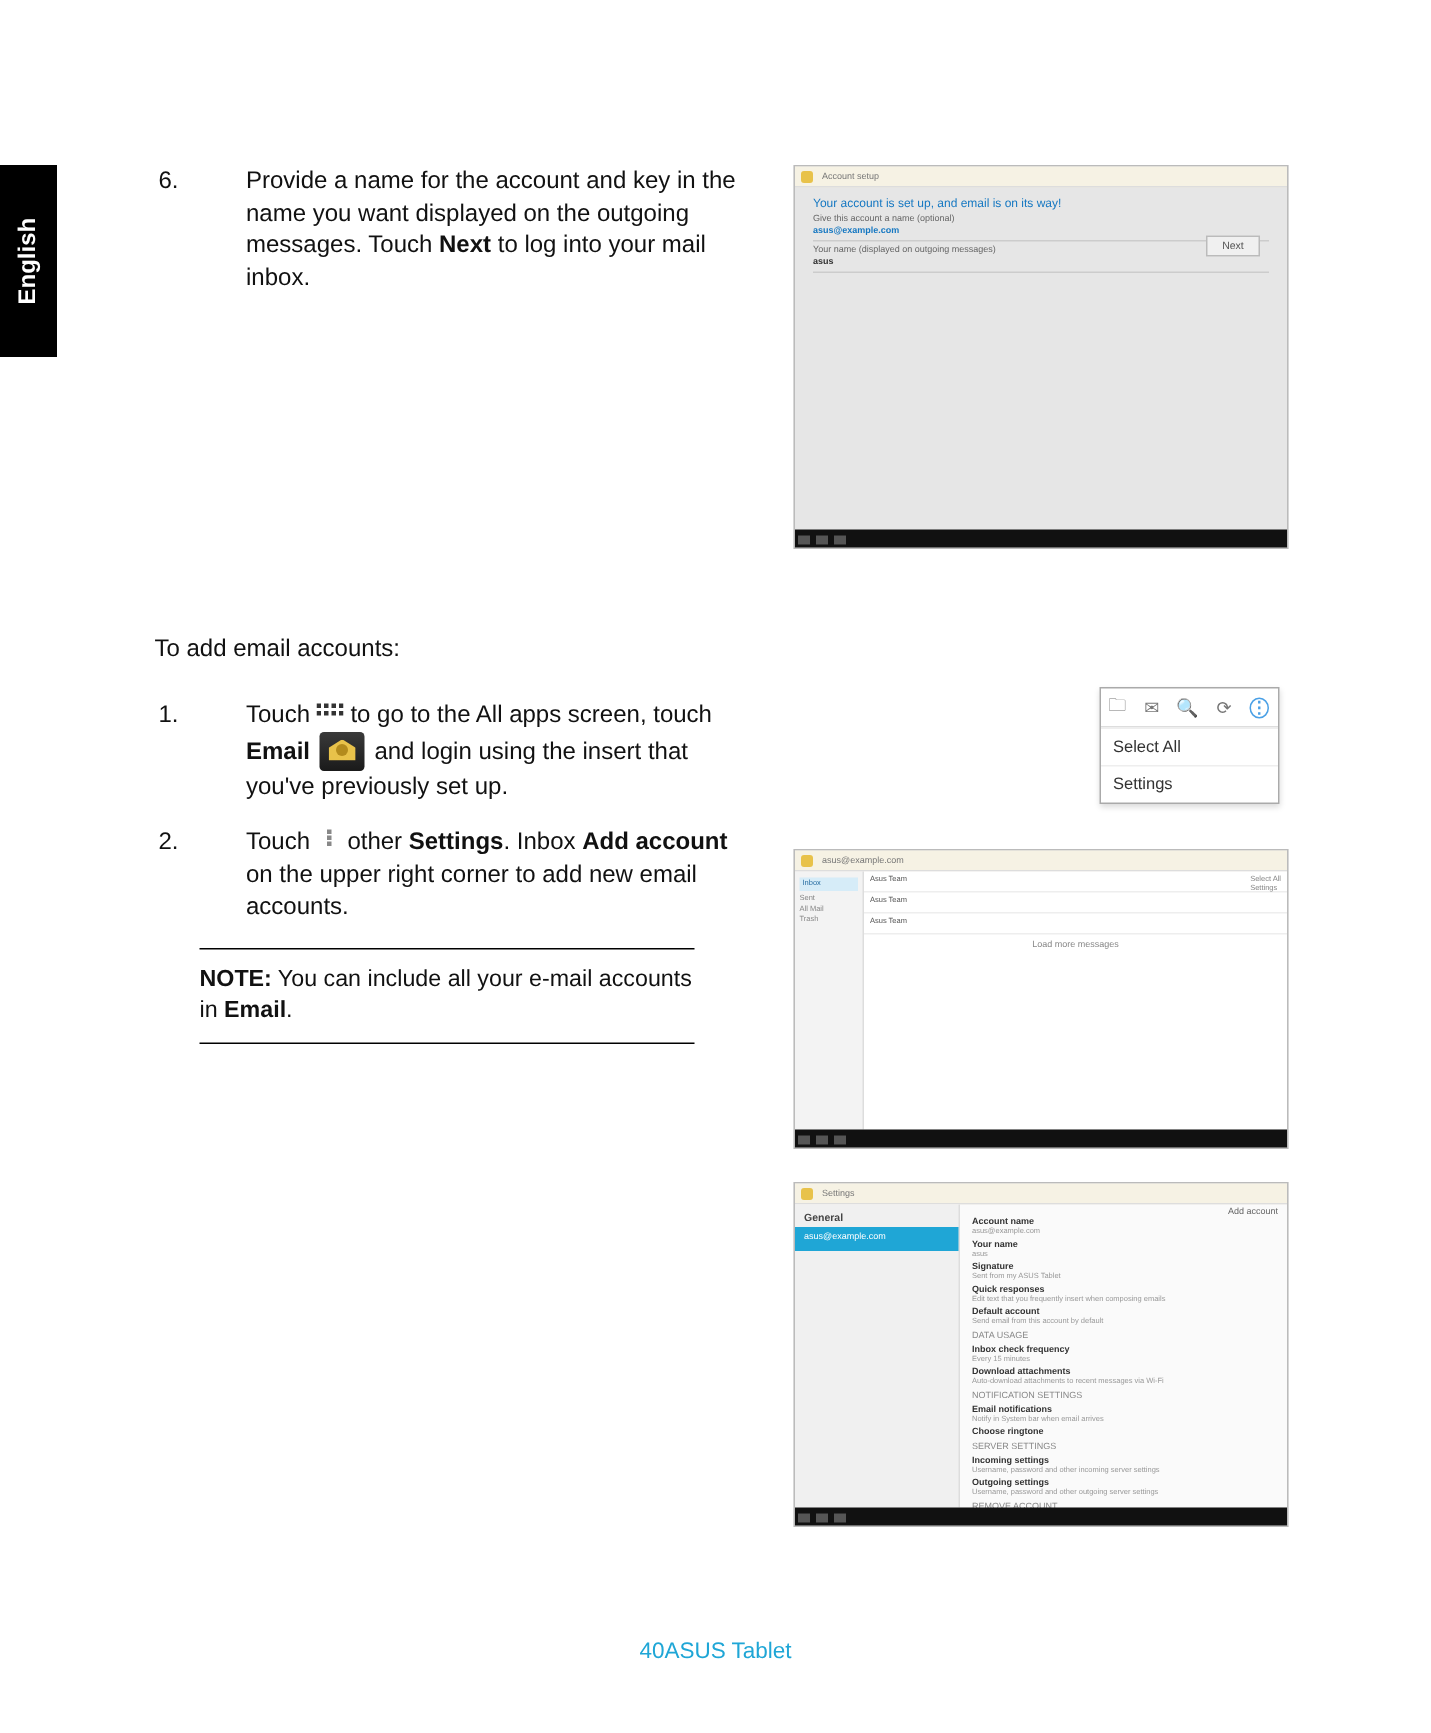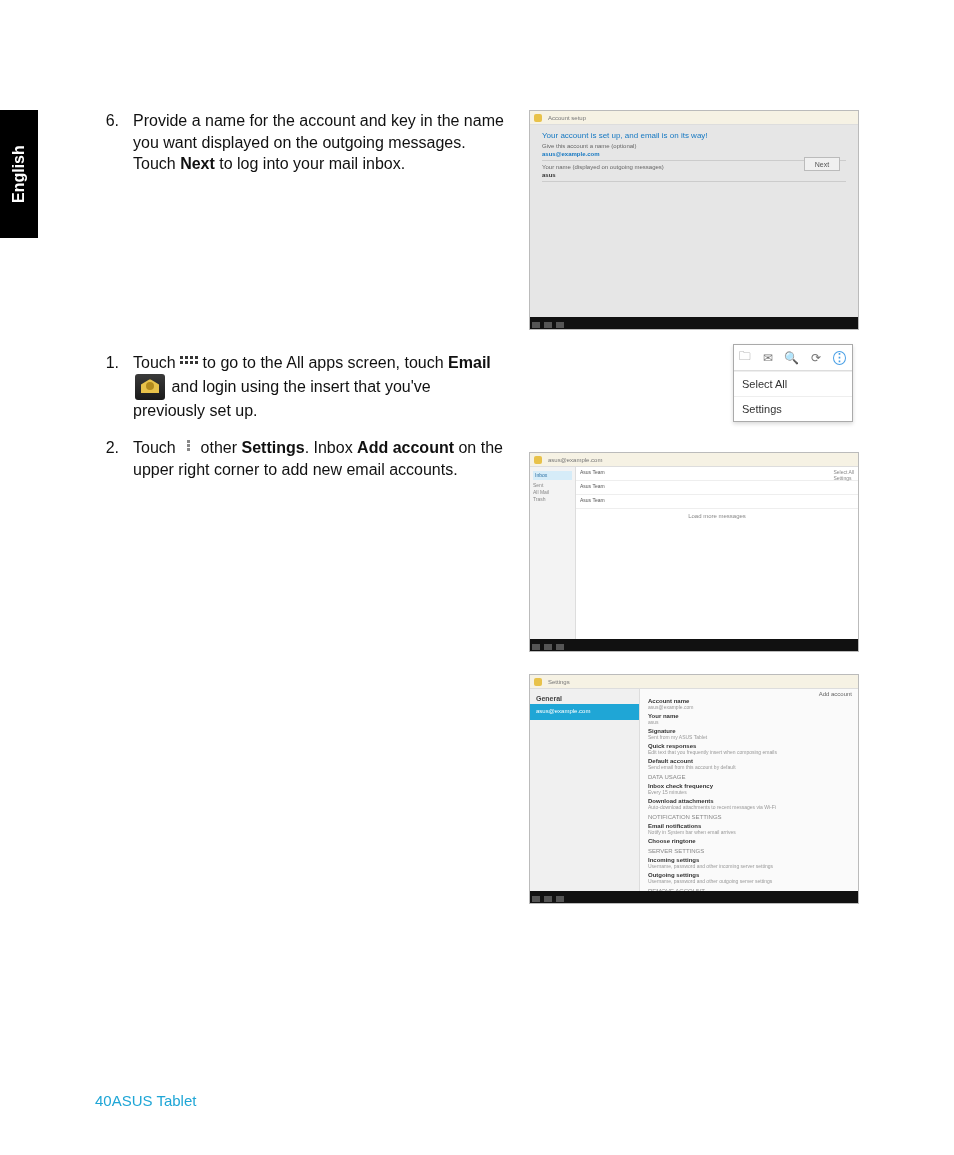--- a/index.html
+++ b/index.html
@@ -3,21 +3,21 @@
 <meta charset="utf-8">
 <style>
   * { margin: 0; padding: 0; box-sizing: border-box; }
   body { width: 954px; height: 1155px; background: #fff; font-family: "Segoe UI", Arial, sans-serif; position: relative; color: #111; }
   .page { position: relative; width: 100%; height: 100%; padding: 110px 95px 60px 95px; }
   .lang-tab { position: absolute; left: 0; top: 110px; width: 38px; height: 128px; background: #000; color: #fff; font-weight: bold; font-size: 16px; writing-mode: vertical-rl; text-orientation: mixed; display: flex; align-items: center; justify-content: center; transform: rotate(180deg); }
   .row { display: flex; gap: 24px; margin-bottom: 22px; }
   .left { flex: 1; font-size: 16px; line-height: 1.35; }
   .right { width: 330px; flex: 0 0 330px; }
   .screenshot { width: 330px; background: #e6e6e6; border: 1px solid #bbb; position: relative; }
-  .shot1 { height: 220px; }
+  .shot1 { height: 256px; }
   .shot2 { height: 200px; }
   .shot3 { height: 230px; }
   .shot-topbar { height: 14px; background: #f6f2e4; border-bottom: 1px solid #ddd; display:flex; align-items:center; padding-left:4px; gap:2px; }
   .shot-topbar .dot { width:8px;height:8px;background:#e8c24a;border-radius:2px; }
   .shot-blue { font-size: 8px; color: #1678c2; padding: 6px 12px 2px 12px; }
   .shot-line { height:1px; background:#ccc; margin:2px 12px; }
   .shot-tiny { font-size:6px; color:#666; padding:1px 12px; }
   .nextbtn { position:absolute; right:18px; top:46px; width:36px; height:14px; background:#f0f0f0; border:1px solid #bbb; font-size:7px; display:flex;align-items:center;justify-content:center; color:#555;}
   .navbar { position:absolute; bottom:0; left:0; right:0; height:12px; background:#111; }
   .navbar .n { display:inline-block; width:8px;height:6px;background:#555;margin:3px 2px; }
@@ -38,32 +38,32 @@
   .settings-body .side .acct { background:#1fa6d6; color:#fff; font-size:6px; padding:4px 6px; line-height:1.3;}
   .settings-body .pane { position:absolute; left:110px; right:0; top:0; bottom:0; padding:6px 8px;}
   .settings-body .pane .sh { font-size:6px; color:#888; margin-top:4px;}
   .settings-body .pane .it { font-size:6px; color:#333; font-weight:bold; margin-top:3px;}
   .settings-body .pane .sub { font-size:5px; color:#999;}
   .settings-body .addacct { position:absolute; right:6px; top:2px; font-size:6px; color:#666;}
 
   .ol { list-style: none; }
   .ol > li { display: flex; gap: 14px; margin-bottom: 16px; }
   .ol .num { width: 24px; text-align: right; flex-shrink:0; }
-  .ol .body { flex: 1; }
+  .ol .body { flex: 1; margin-left: 31px; }
   b { font-weight: 700; }
   .intro { margin: 58px 0 24px 8px; font-size:16px; }
   .icon-apps { display: inline-flex; width: 18px; height: 14px; vertical-align: -1px; }
   .icon-apps svg { width:100%; height:100%; }
   .icon-email { display: inline-block; width: 30px; height: 26px; background: linear-gradient(#3a3a3a,#1a1a1a); vertical-align: -8px; position:relative; border-radius:3px; margin:0 2px;}
   .icon-email::before { content:""; position:absolute; left:50%; top:50%; width:18px; height:14px; background:#e8c24a; transform:translate(-50%,-55%); clip-path: polygon(0 100%, 0 40%, 50% 0, 100% 40%, 100% 100%);}
   .icon-email::after { content:""; position:absolute; left:50%; top:48%; width:8px;height:8px; background:#b38b1d; border-radius:50%; transform:translate(-50%,-50%);}
   .icon-menu { display:inline-block; width:12px; height:16px; vertical-align:-2px; margin:0 2px;}
   .icon-menu span{display:block;width:3px;height:3px;background:#888;margin:1px auto;}
   .note-box { border-top:1px solid #000; border-bottom:1px solid #000; padding:10px 0; margin:16px 0 0 38px; max-width:330px; font-size:15.5px; line-height:1.35;}
-  .footer { position:absolute; bottom:46px; left:95px; right:95px; display:flex; justify-content:flex-start; color:#1fa6d6; font-size:15px;}
+  .footer { position:absolute; bottom:46px; left:95px; right:95px; display:flex; justify-content:center; color:#1fa6d6; font-size:15px;}
 </style>
 </head>
 <body>
 
 <div class="page">
   <div class="lang-tab">English</div>
 
   <div class="row">
     <div class="left">
       <ol class="ol">
@@ -87,20 +87,21 @@
         <div class="shot-line"></div>
         <div class="shot-tiny">Your name (displayed on outgoing messages)</div>
         <div class="shot-tiny" style="color:#333;font-weight:bold;">asus</div>
         <div class="shot-line"></div>
         <div class="nextbtn">Next</div>
         <div class="navbar"><span class="n"></span><span class="n"></span><span class="n"></span></div>
       </div>
     </div>
   </div>
 
+  <div class="intro">To add email accounts:</div>
 
   <div class="row" style="align-items:flex-start;">
     <div class="left">
       <ol class="ol">
         <li>
           <div class="num">1.</div>
           <div class="body">
             <span>Touch </span><span class="icon-apps">
                 <svg viewBox="0 0 18 12">
                   <g fill="#333">
@@ -117,20 +118,23 @@
               </span><span> to go to the All apps screen, touch </span><b>Email</b> <span class="icon-email"></span><span> and login using the insert that you've previously set up.</span>
           </div>
         </li>
         <li>
           <div class="num">2.</div>
           <div class="body">
             <span>Touch </span><span class="icon-menu"><span></span><span></span><span></span></span><span> other </span><b>Settings</b><span>. Inbox </span><b>Add account</b><span> on the upper right corner to add new email accounts.</span>
           </div>
         </li>
       </ol>
+      <div class="note-box">
+        <b>NOTE:</b><span>   You can include all your e-mail accounts in </span><b>Email</b><span>.</span>
+      </div>
     </div>
     <div class="right" style="position:relative;">
       <div class="menu-popup">
         <div class="toolbar">
           <span class="tb-icon">🗀</span>
           <span class="tb-icon">✉</span>
           <span class="tb-icon">🔍</span>
           <span class="tb-icon">⟳</span>
           <span class="tb-icon tb-circle">⋮</span>
         </div>

